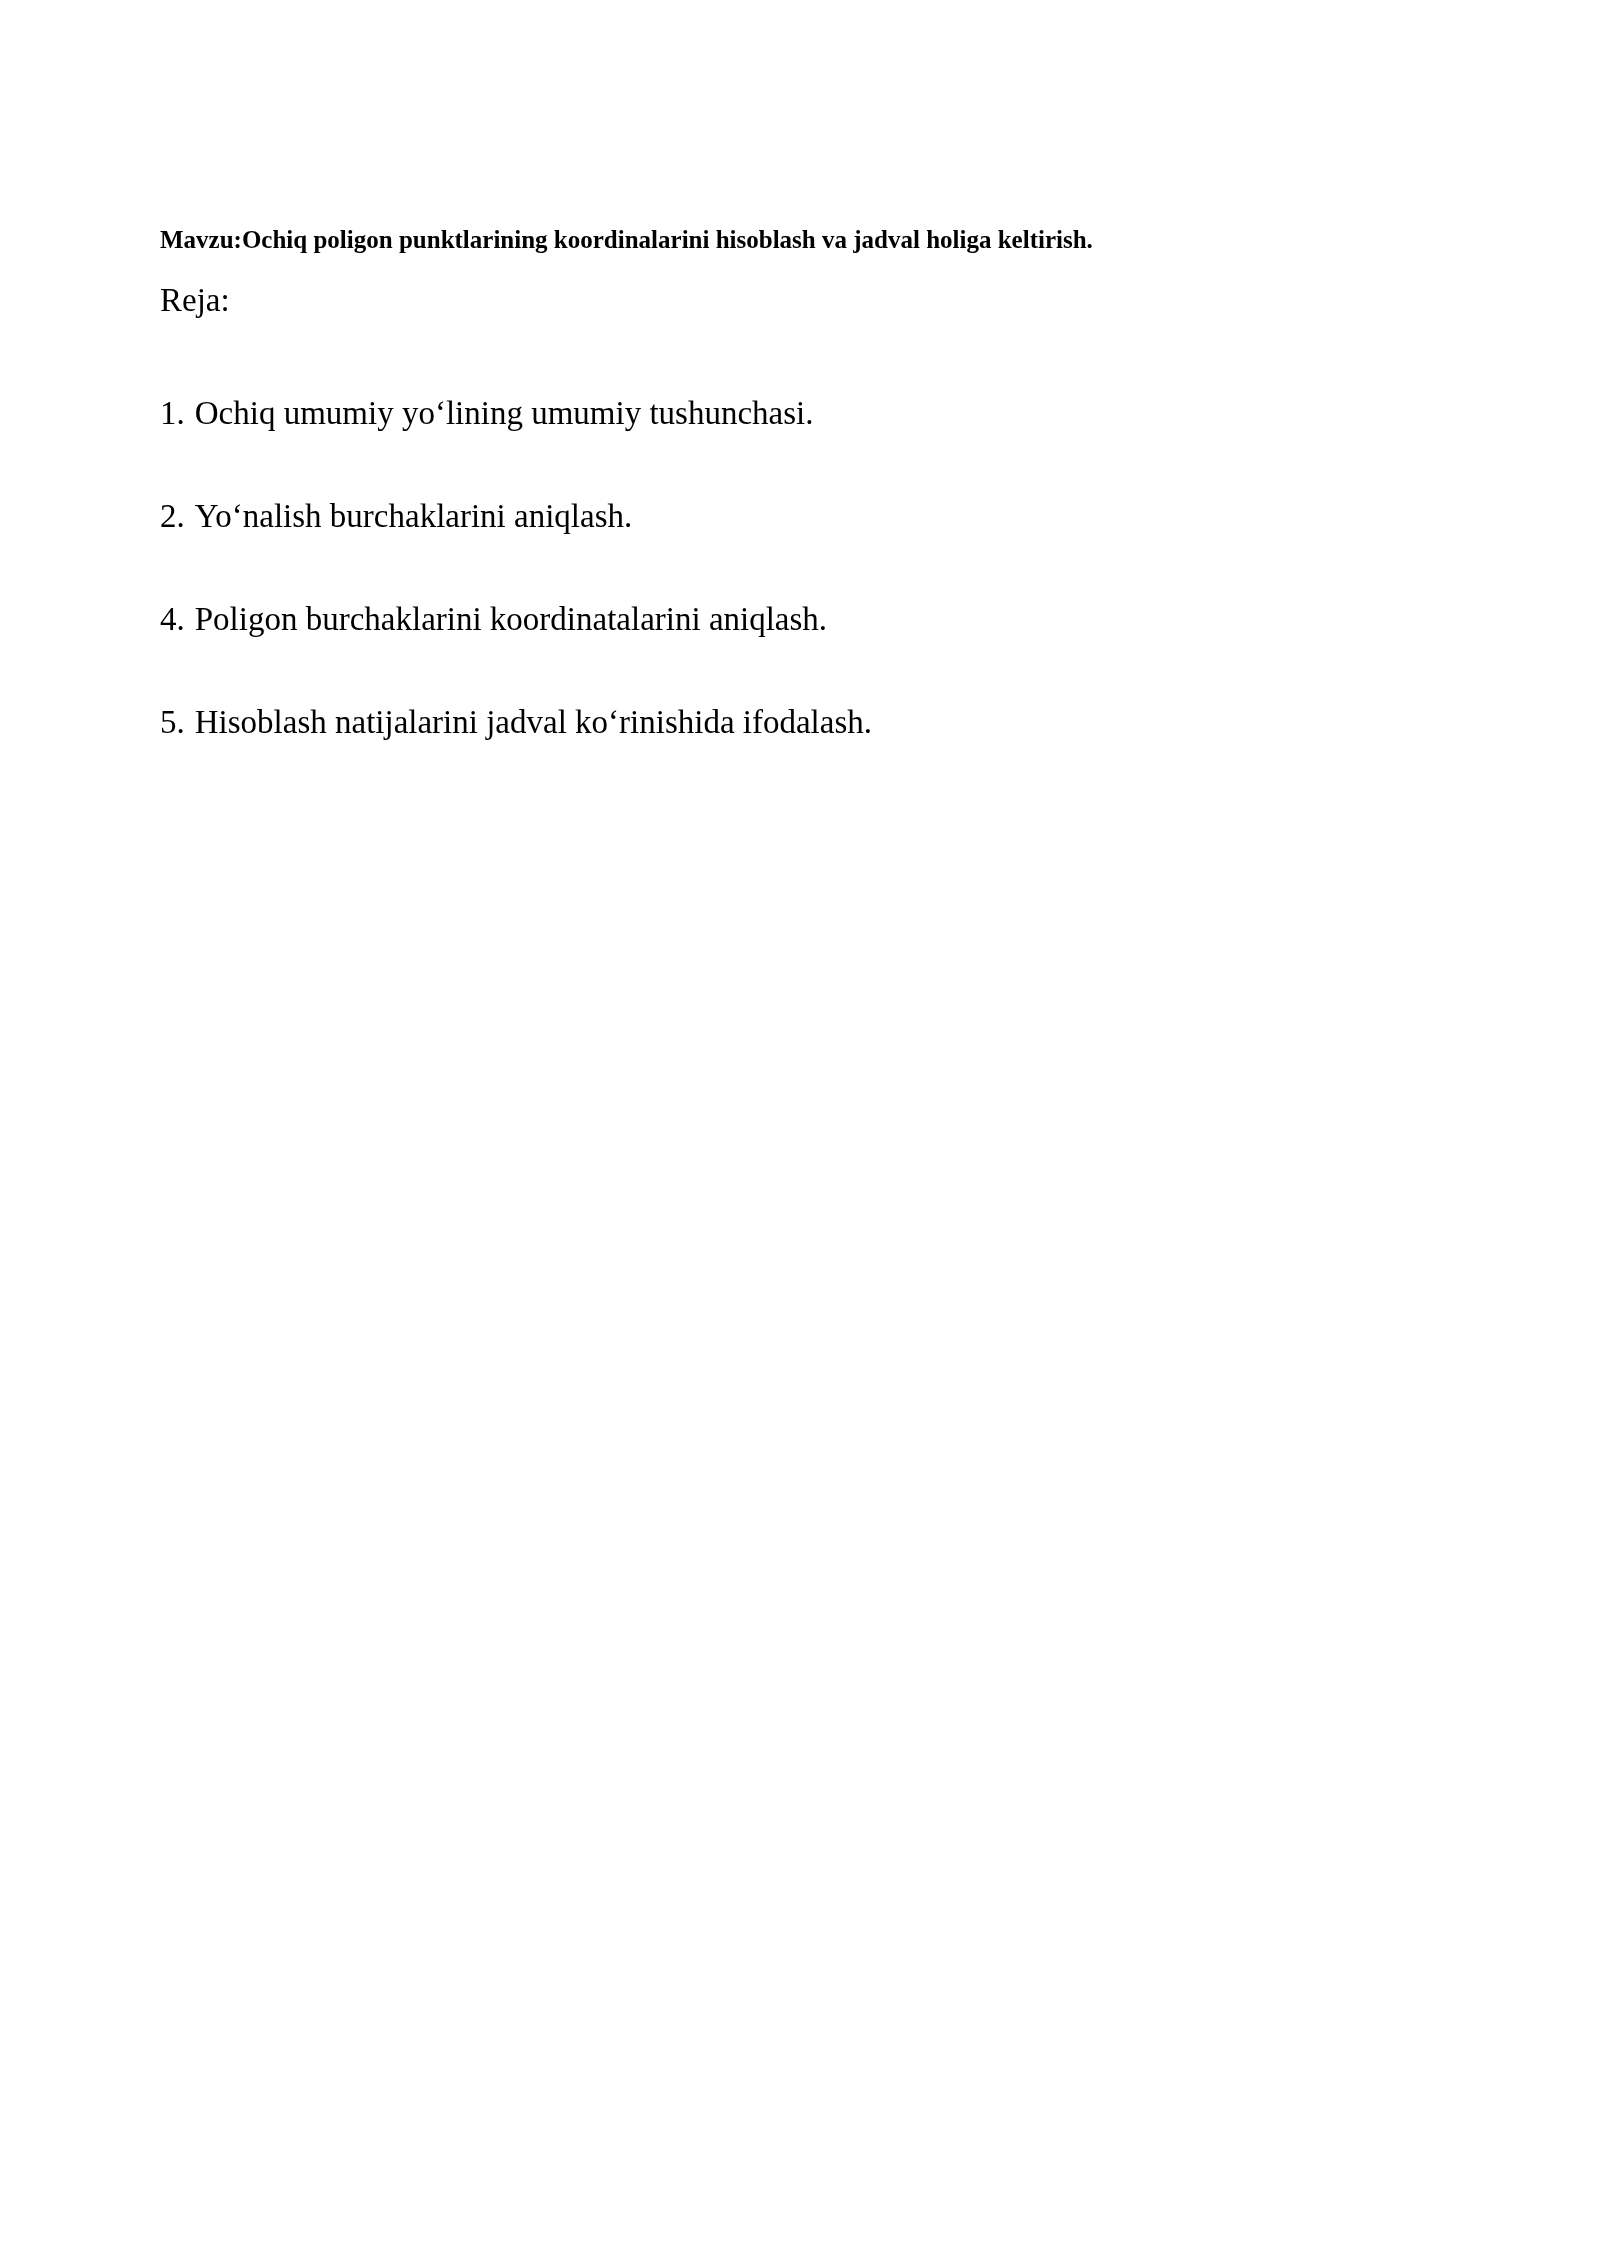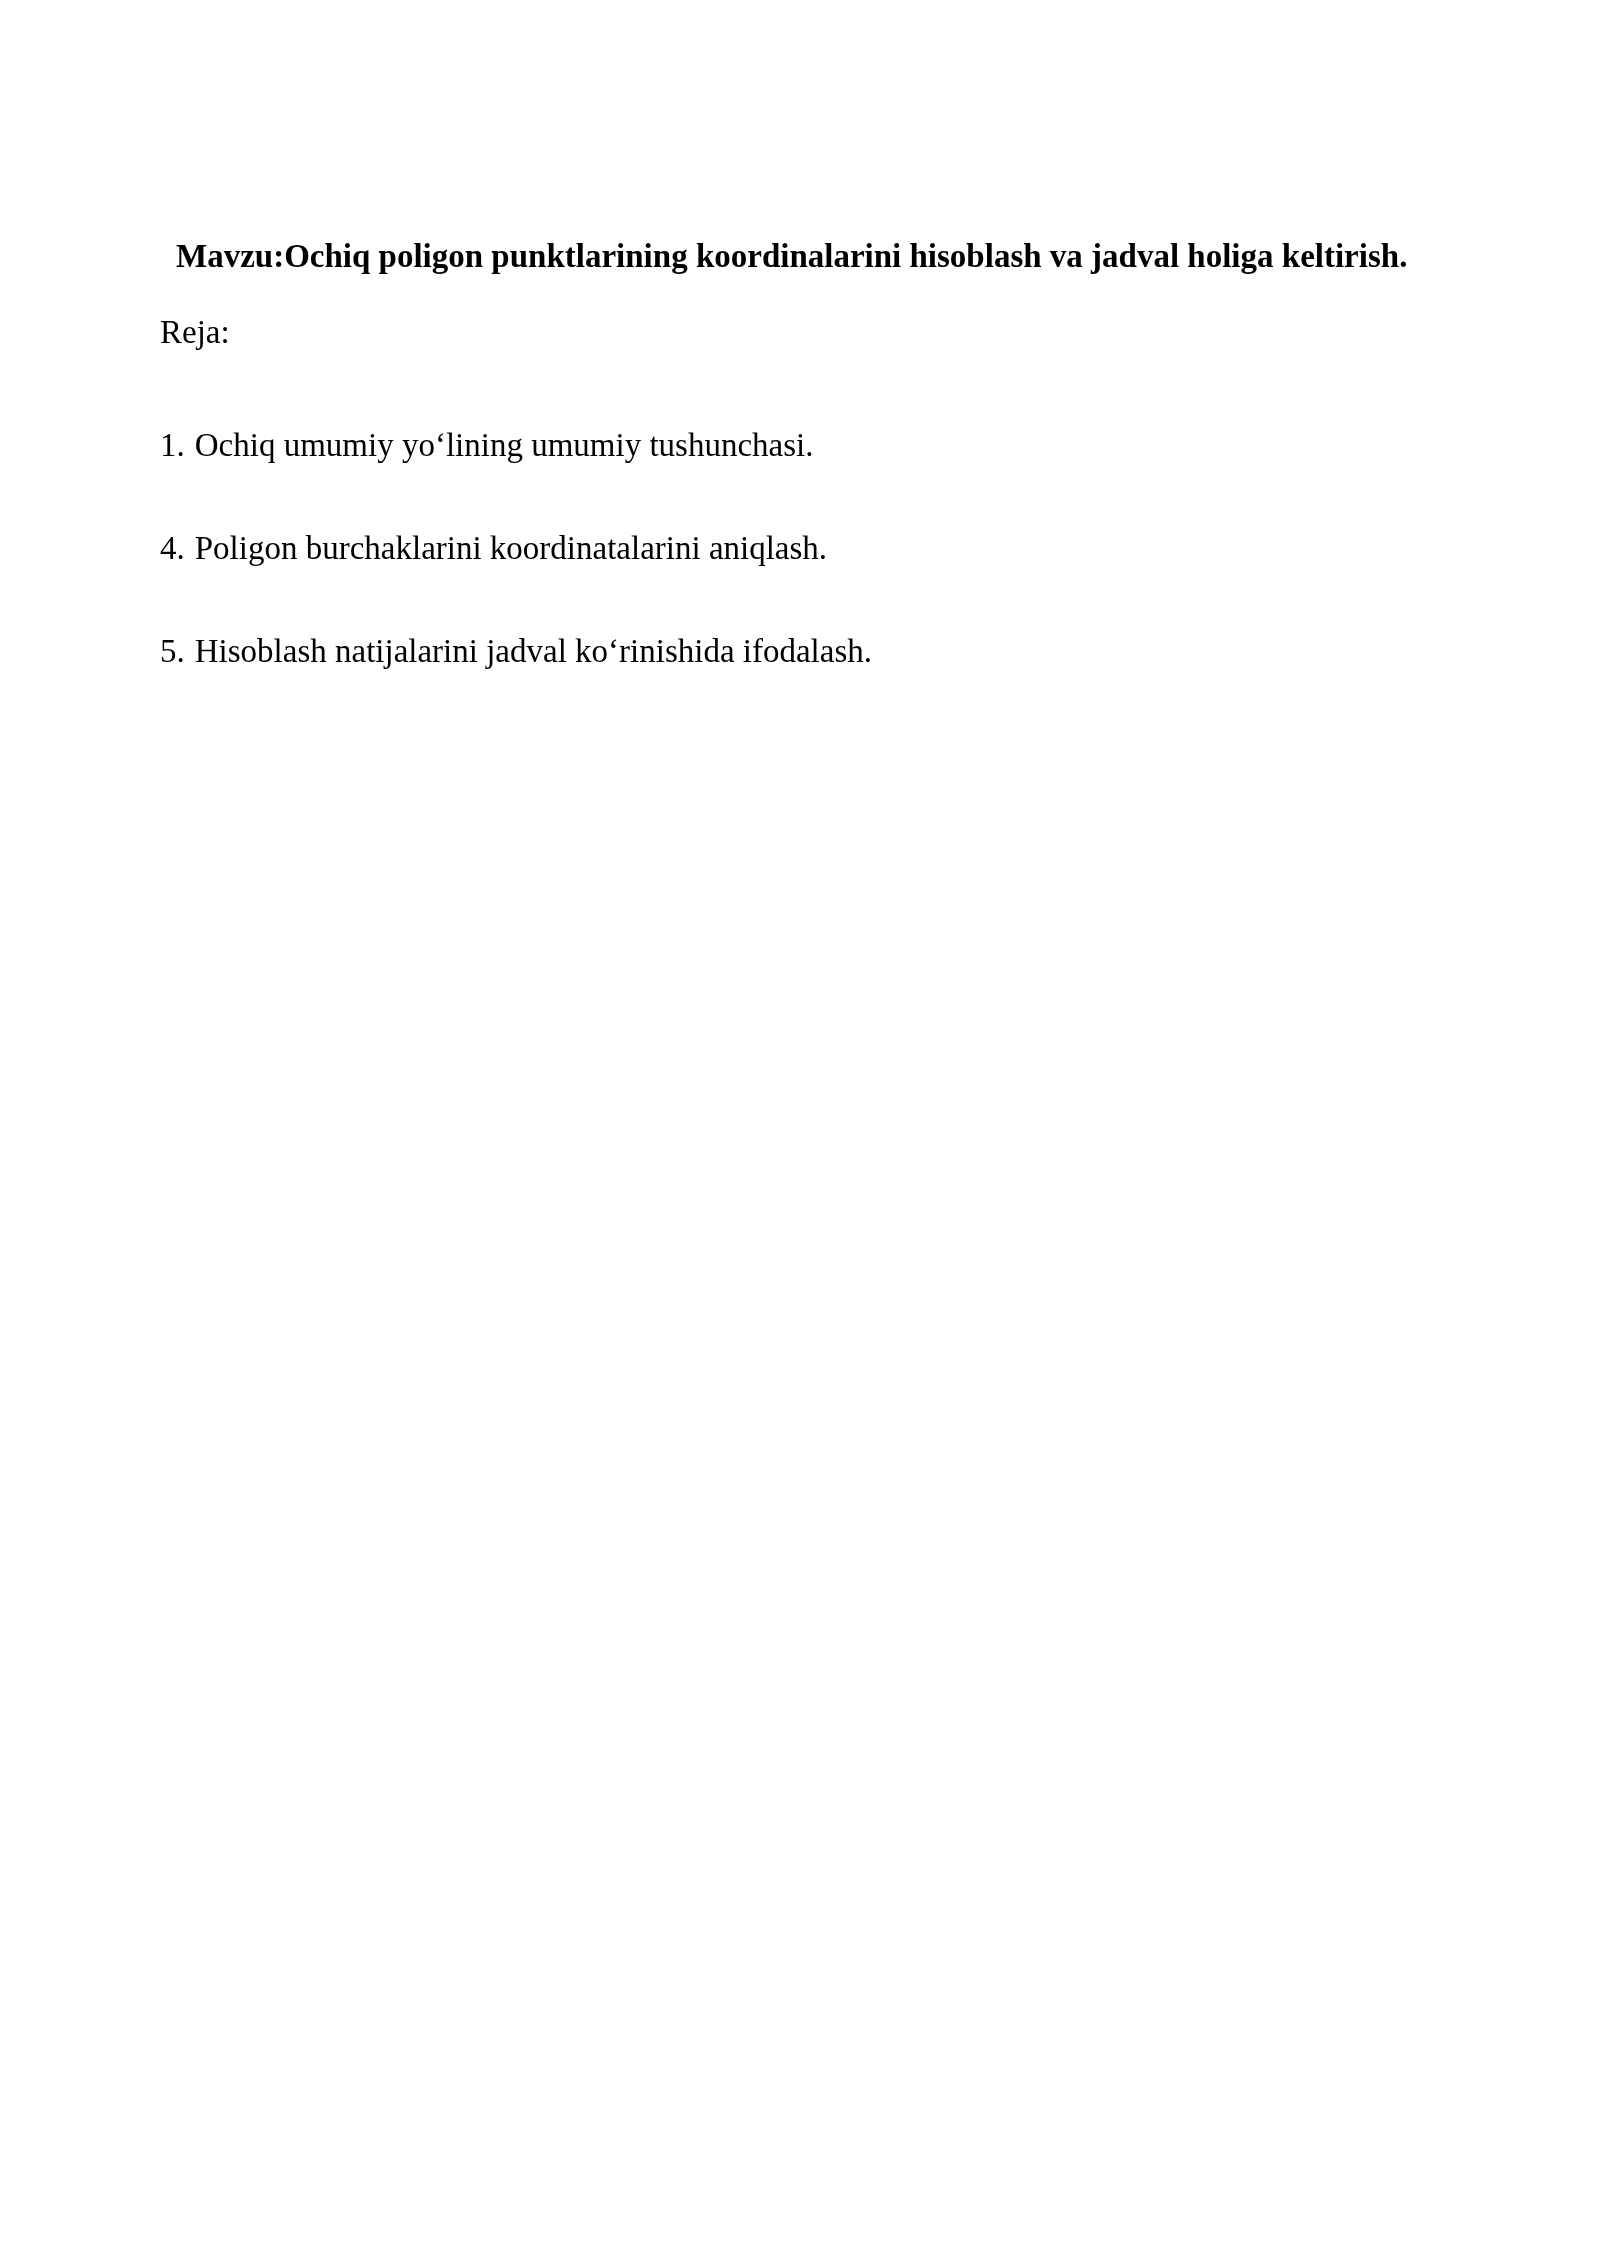--- a/index.html
+++ b/index.html
@@ -17,24 +17,24 @@
     overflow: hidden;
     box-sizing: border-box;
   }
   .content {
     position: absolute;
     left: 160px;
     top: 210px;
     width: 1285px;
   }
   .doc-title {
-    font-size: 33px;
+    font-size: 25px;
     font-weight: bold;
     line-height: 60px;
-    margin: 16px;
+    margin: 0;
   }
   .doc-subheading {
     font-size: 33px;
     font-weight: normal;
     line-height: 60px;
     margin: 0;
   }
   .plan-list {
     margin: 0;
     padding: 0;
@@ -56,20 +56,21 @@
   <div class="content">
 
     <p class="doc-title">Mavzu:Ochiq poligon punktlarining koordinalarini hisoblash va jadval holiga keltirish.</p>
 
     <p class="doc-subheading">Reja:</p>
 
     <div class="plan-list">
 
       <p class="plan-item"><span class="num">1.</span><span>Ochiq umumiy yo‘lining umumiy tushunchasi.</span></p>
 
+      <p class="plan-item"><span class="num">2.</span><span>Yo‘nalish burchaklarini aniqlash.</span></p>
 
 
       <p class="plan-item"><span class="num">4.</span><span>Poligon burchaklarini koordinatalarini aniqlash.</span></p>
 
       <p class="plan-item"><span class="num">5.</span><span>Hisoblash natijalarini jadval ko‘rinishida ifodalash.</span></p>
 
     </div>
   </div>
 </div>
 

